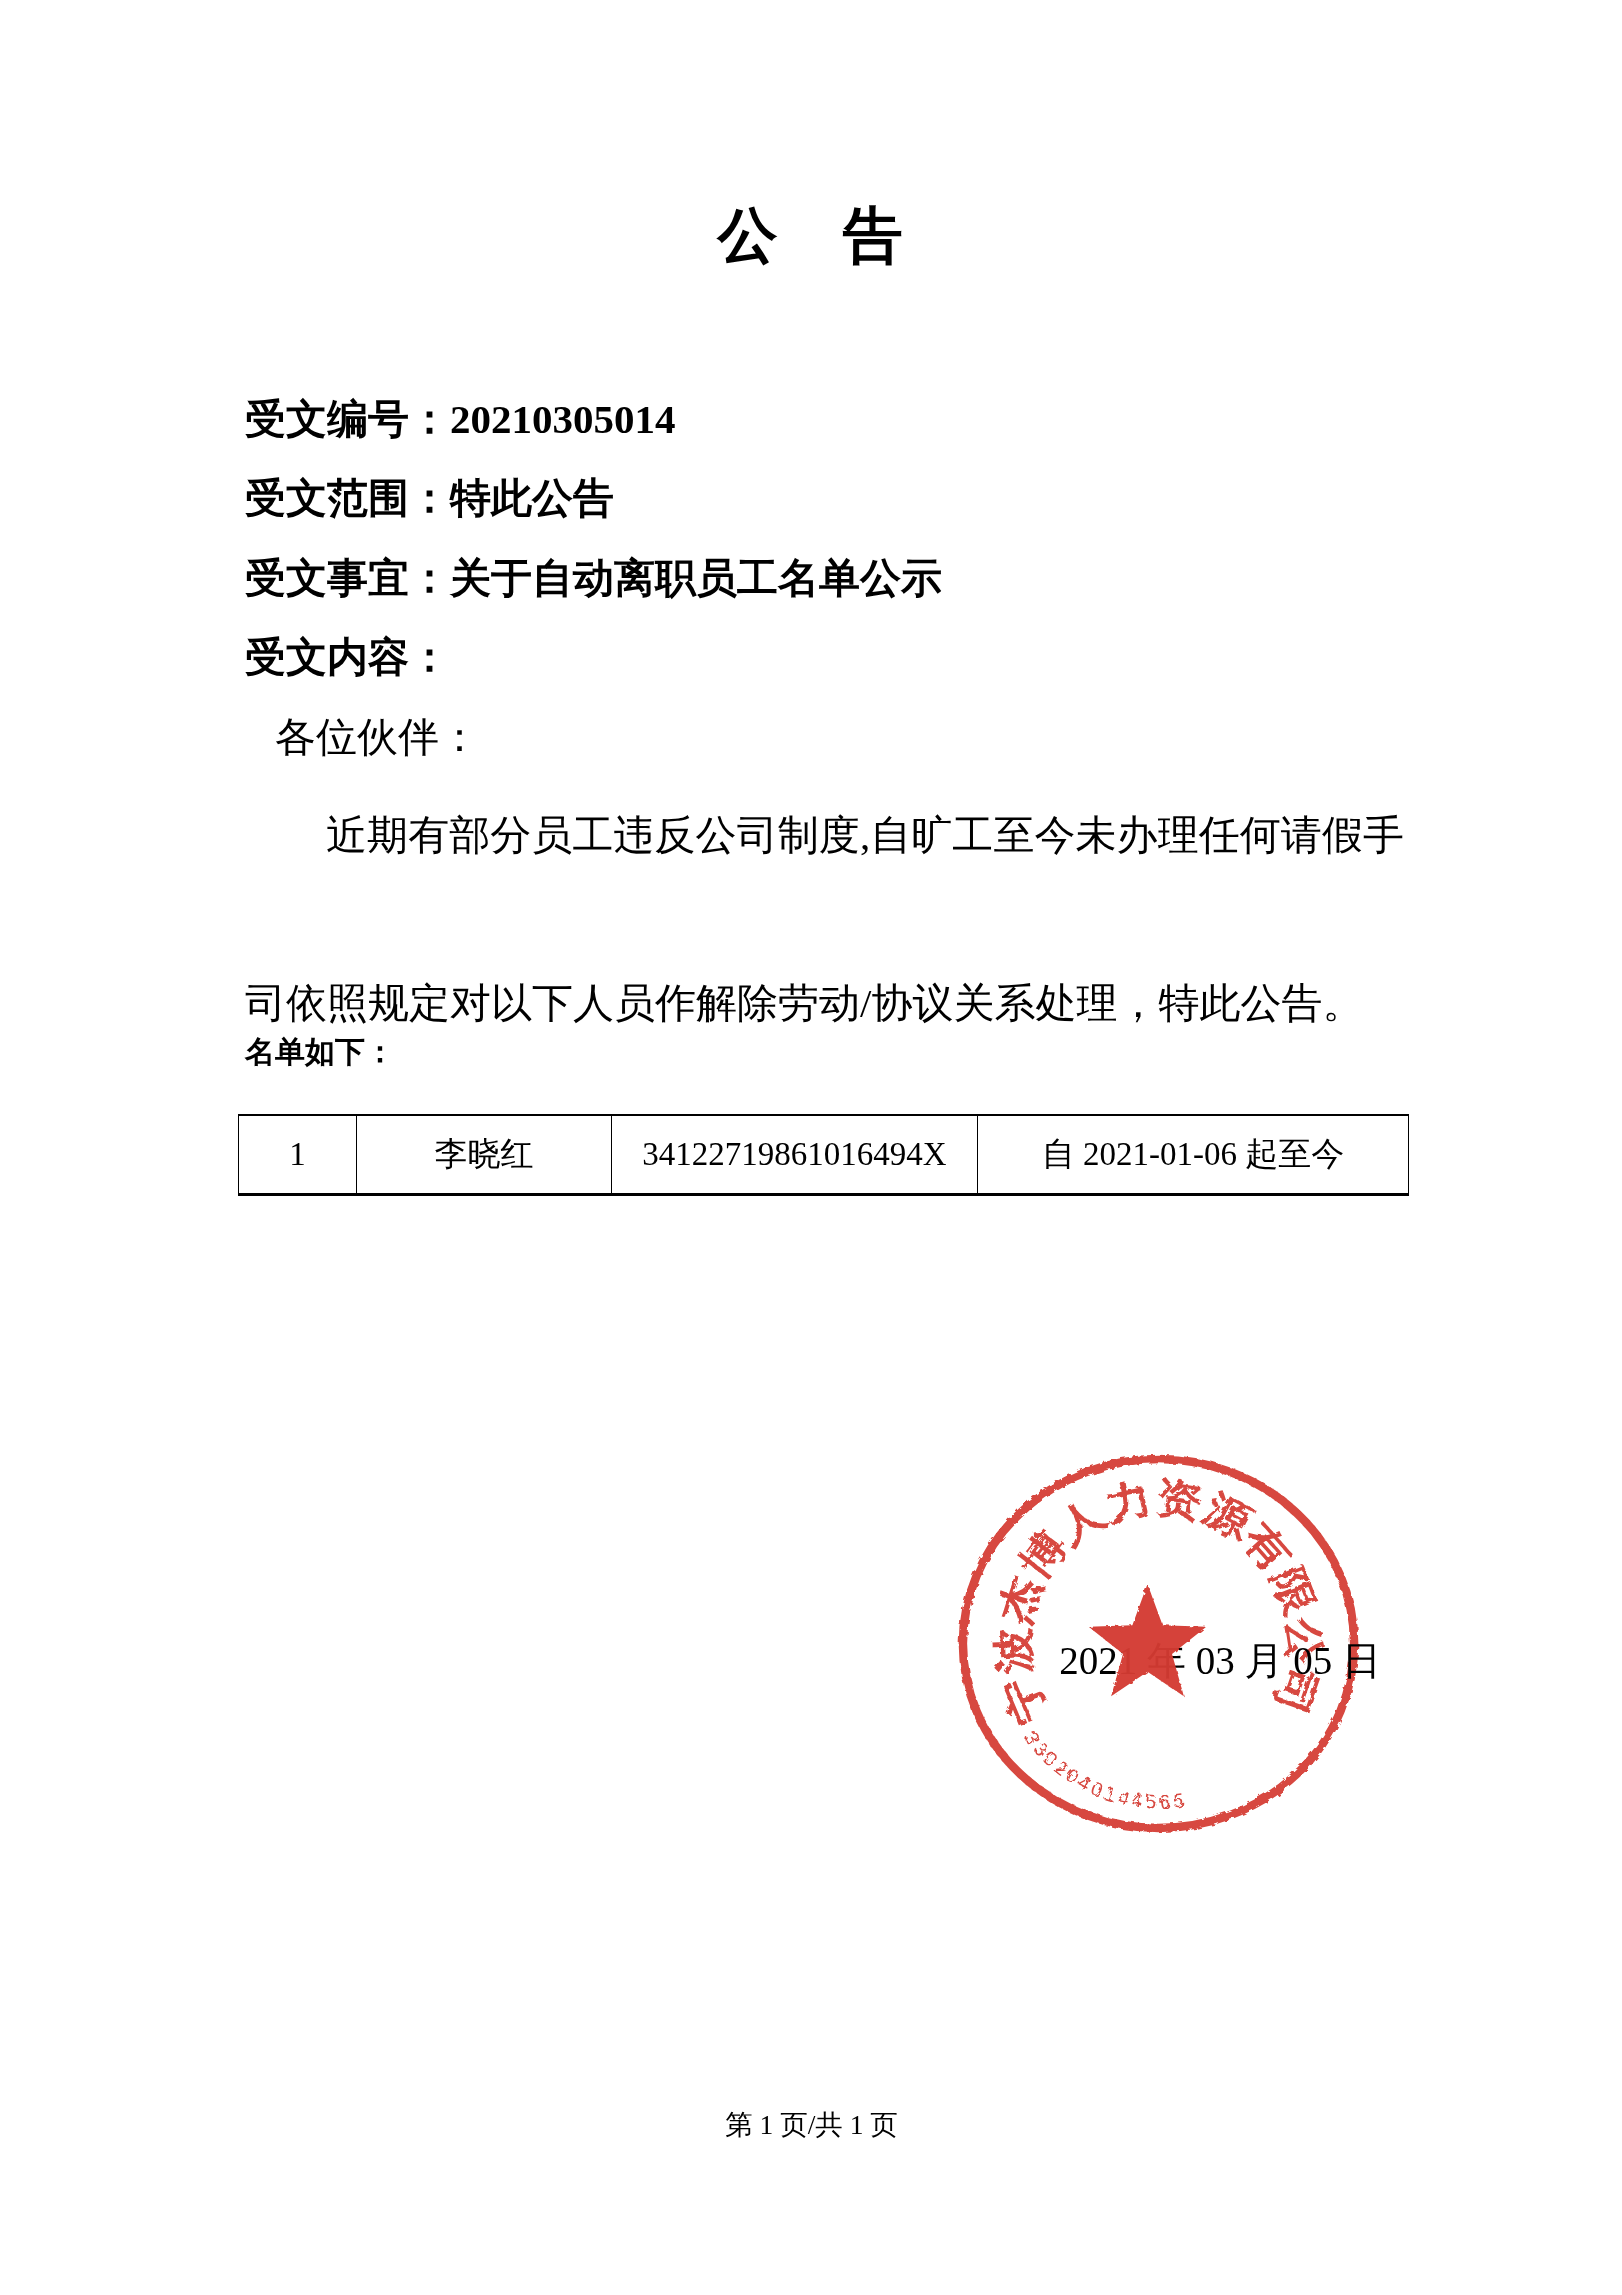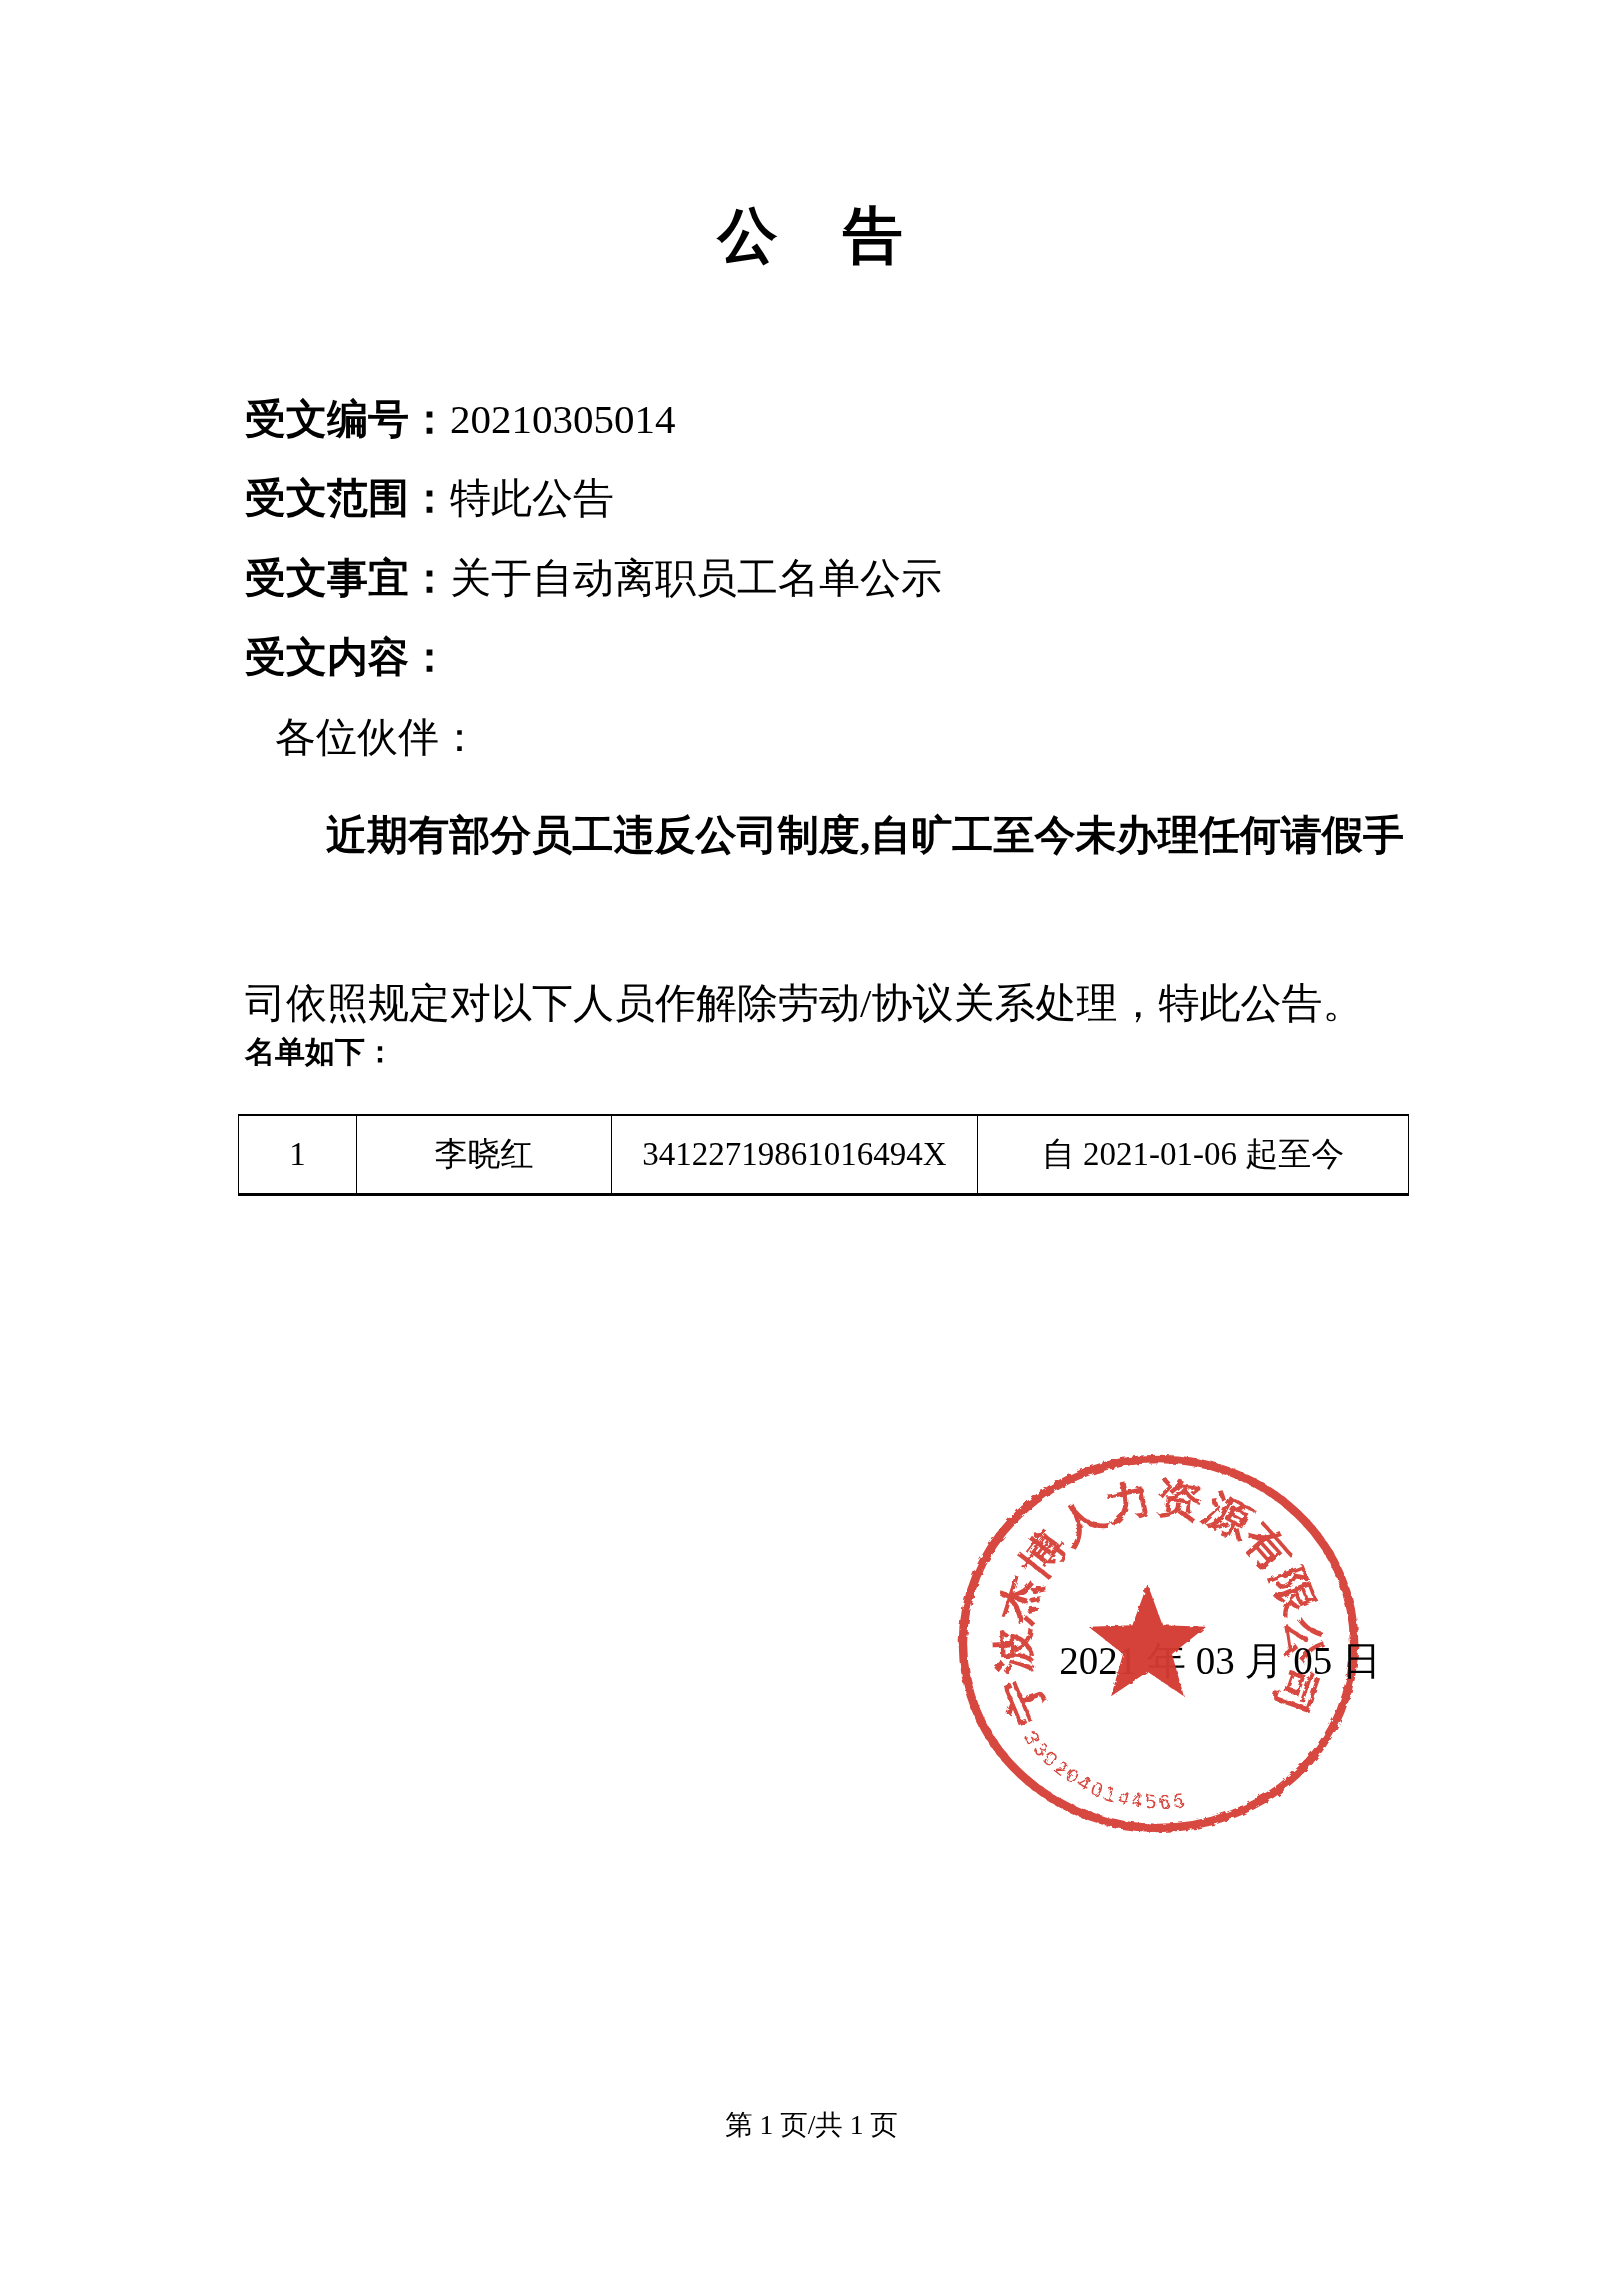--- a/index.html
+++ b/index.html
@@ -22,40 +22,39 @@
     letter-spacing:2.6px;
   }
   .meta-line{
     position:absolute;
     left:245px;
     font-size:41px;
     line-height:48px;
     white-space:nowrap;
   }
   .meta-label{font-weight:700;}
-  .meta-value{font-weight:400;}
+  .meta-value{font-weight:700;}
   .salutation{
     position:absolute;
     left:245px; top:713px;
     font-size:41px; line-height:48px;margin-left:30px;
   }
   .body-line{
     position:absolute;
     left:245px;
     width:1160px;
     font-size:41px;
     line-height:84px;
     height:84px;
     white-space:nowrap;
   }
   .body-line.justified{
     white-space:normal;
     text-align:justify;
     text-align-last:justify;
-    font-weight:bold;
   }
   .body-line.indent{ padding-left:81px; width:1078px; }
   .list-intro{
     position:absolute;
     left:245px; top:1033px;
     font-size:30px; font-weight:700; line-height:37px;
   }
   table.roster{
     position:absolute;
     left:238px; top:1114px;

